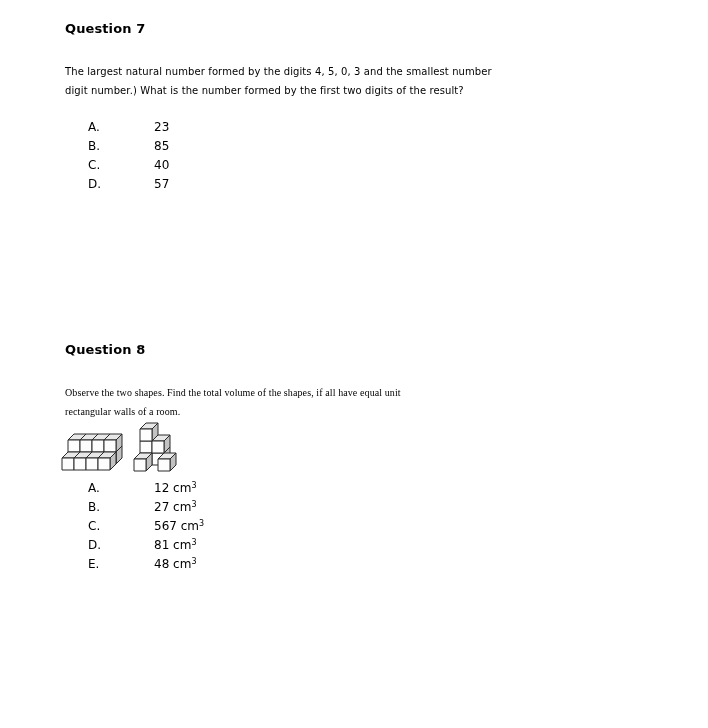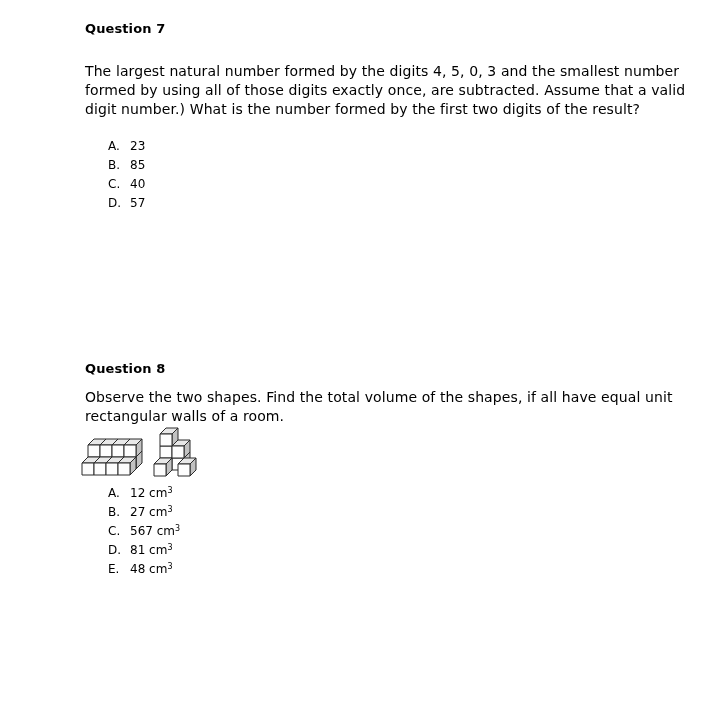--- a/index.html
+++ b/index.html
@@ -8,35 +8,35 @@
     background: #ffffff;
   }
   body {
     width: 708px;
     height: 728px;
     overflow: hidden;
     font-family: "DejaVu Sans", "Liberation Sans", sans-serif;
     color: #000000;
   }
   .page {
-    padding: 20px 80px 0 85px;
+    padding: 20px 80px 0 65px;
     box-sizing: border-box;
     width: 708px;
     height: 588px;
   }
   .q-heading {
     margin: 0;
     font-size: 13px;
     font-weight: bold;
     line-height: 18px;
     letter-spacing: 0.1px;
   }
   .q-body {
     margin-top: 24px;
-    font-size: 14px;
+    font-size: 10px;
     line-height: 19px;
     letter-spacing: 0.1px;
   }
   .q-body .line {
     white-space: nowrap;
   }
   .options {
     list-style: none;
     margin: 18px 0 0 0;
     padding: 0;
@@ -48,31 +48,33 @@
     align-items: baseline;
     margin-left: 23px;
   }
   .option-letter {
     display: inline-block;
     width: 22px;
     flex: 0 0 22px;
   }
   .option-value {
     white-space: nowrap;
+    margin-left: 44px;
   }
   sup.exp {
     font-size: 8px;
     line-height: 0;
     vertical-align: 4px;
   }
   .section-q8 .q-heading {
     margin-top: 147px;
   }
   .section-q8 .q-body {
-    margin-top: 10px;
+    margin-top: 24px;
+    font-family: Liberation Serif, serif;
   }
   .figure {
     margin-top: 0px;
     margin-left: -4px;
     display: flex;
     align-items: flex-end;
     gap: 9px;
     height: 52px;
   }
   .figure svg {
@@ -85,21 +87,20 @@
 </head>
 <body>
 
 <div class="page">
 
   <section class="section-q7">
     <h2 class="q-heading">Question 7</h2>
 
     <div class="q-body">
       <div class="line">The largest natural number formed by the digits 4, 5, 0, 3 and the smallest number</div>
-      <div class="line">formed by using all of those digits exactly once, are subtracted. Assume that a valid</div>
       <div class="line">digit number.) What is the number formed by the first two digits of the result?</div>
     </div>
 
     <ul class="options">
       <li class="option-row">
         <span class="option-letter">A.</span>
         <span class="option-value">23</span>
       </li>
       <li class="option-row">
         <span class="option-letter">B.</span>

